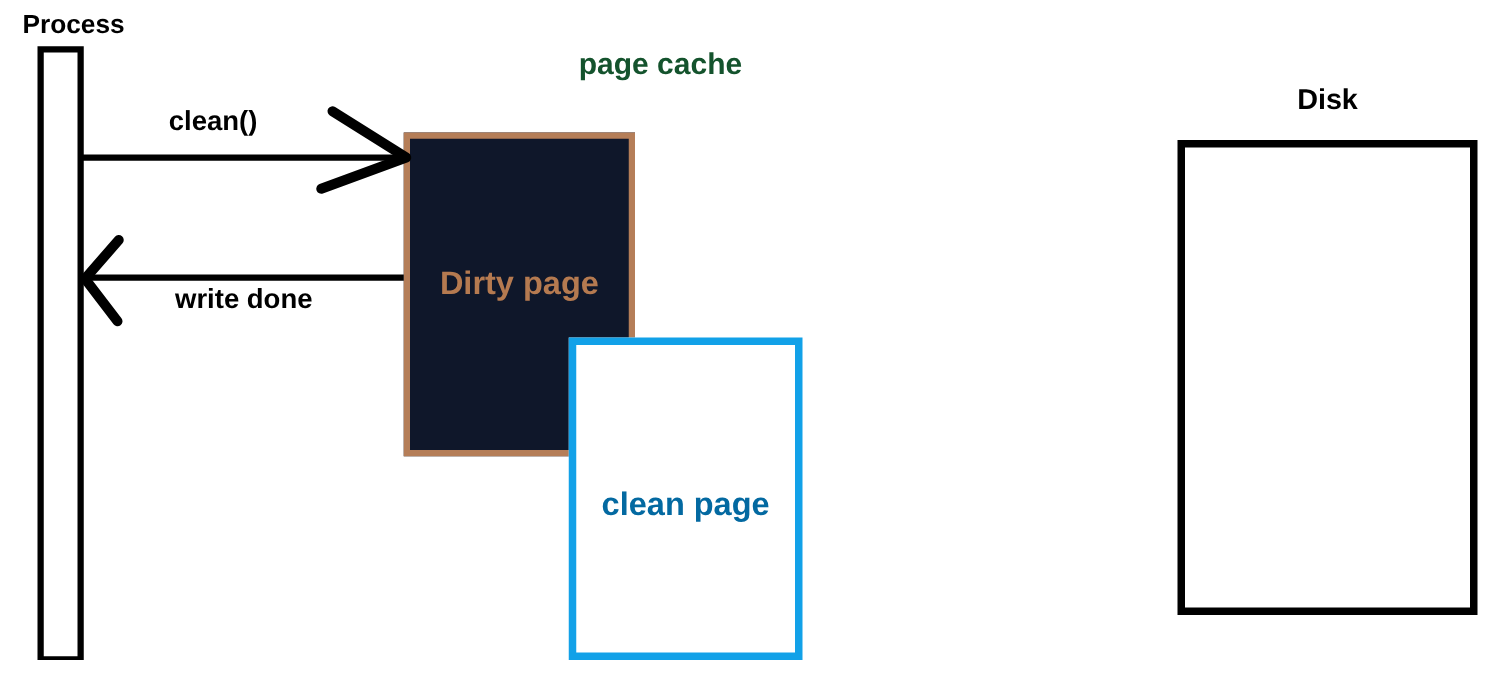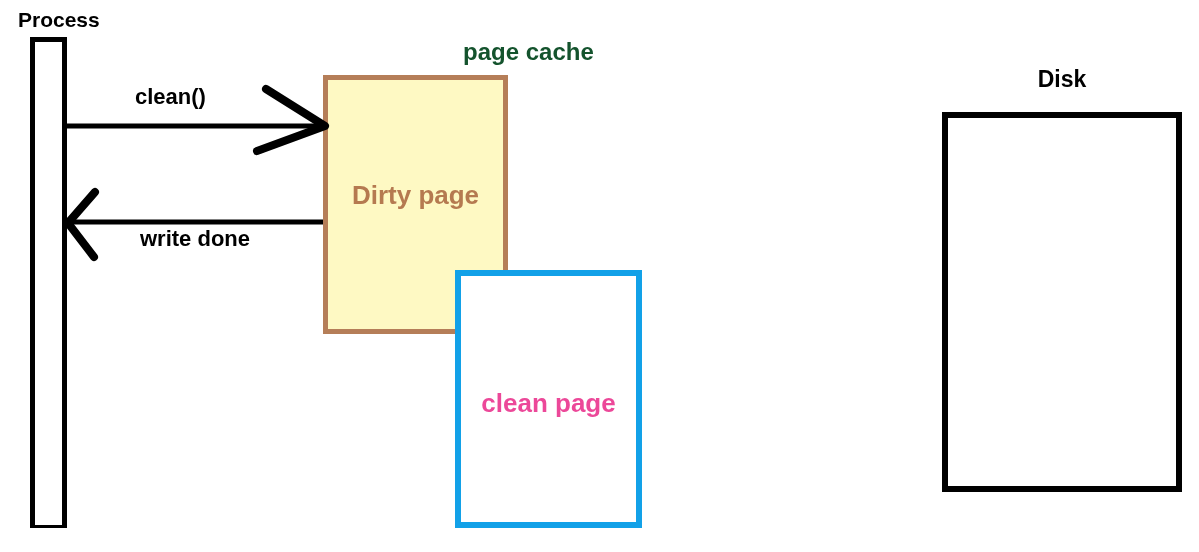--- a/index.html
+++ b/index.html
@@ -31,24 +31,24 @@
   .arrows {
     position: absolute;
     left: 0; top: 0;
     z-index: 2;
   }
   .write-label { left: 135px; top: 84px; font-size: 22px; z-index: 2; }
   .write-done-label { left: 140px; top: 182px; font-size: 22px; z-index: 2; margin-top: 44px; }
   .page-cache-label { left: 463px; top: 38px; font-size: 24px; color: #14532d; }
   .dirty-box {
     position: absolute;
-    left: 323px; top: 75px;
+    left: 323px; top: 106px;
     width: 185px; height: 259px;
     border: 5px solid #b57e58;
-    background: #fef9c3;
+    background: #0f172a;
     box-sizing: border-box;
     z-index: 1;
   }
   .dirty-label {
     position: absolute;
     left: 0; right: 0; top: 100px;
     text-align: center;
     font-size: 26px;
     font-weight: bold;
     color: #b57a50;
@@ -61,21 +61,21 @@
     background: #ffffff;
     box-sizing: border-box;
     z-index: 3;
     display: flex;
     align-items: center;
     justify-content: center;
   }
   .clean-label {
     font-size: 26px;
     font-weight: bold;
-    color: #ec4899;
+    color: #0369a1;
     margin-top: 8px;
   }
   .disk-label {
     left: 942px; top: 66px;
     width: 240px;
     text-align: center;
     font-size: 23px;
   }
   .disk-box {
     position: absolute;

